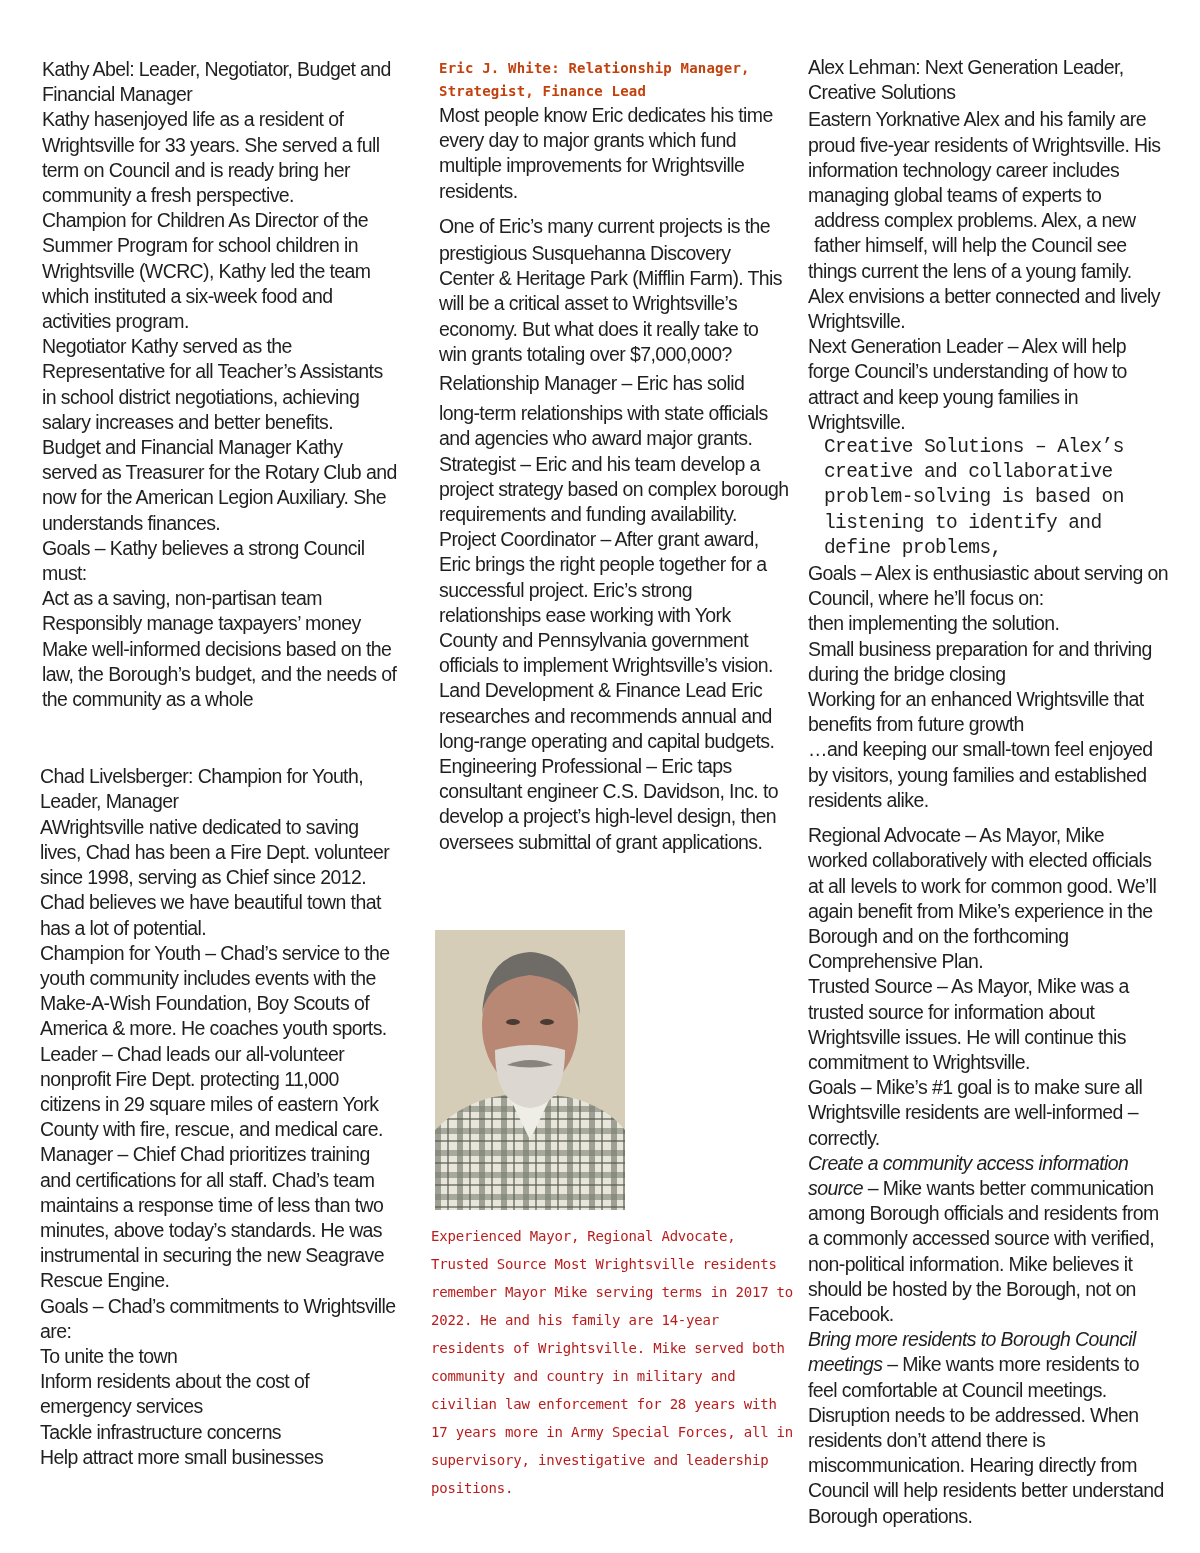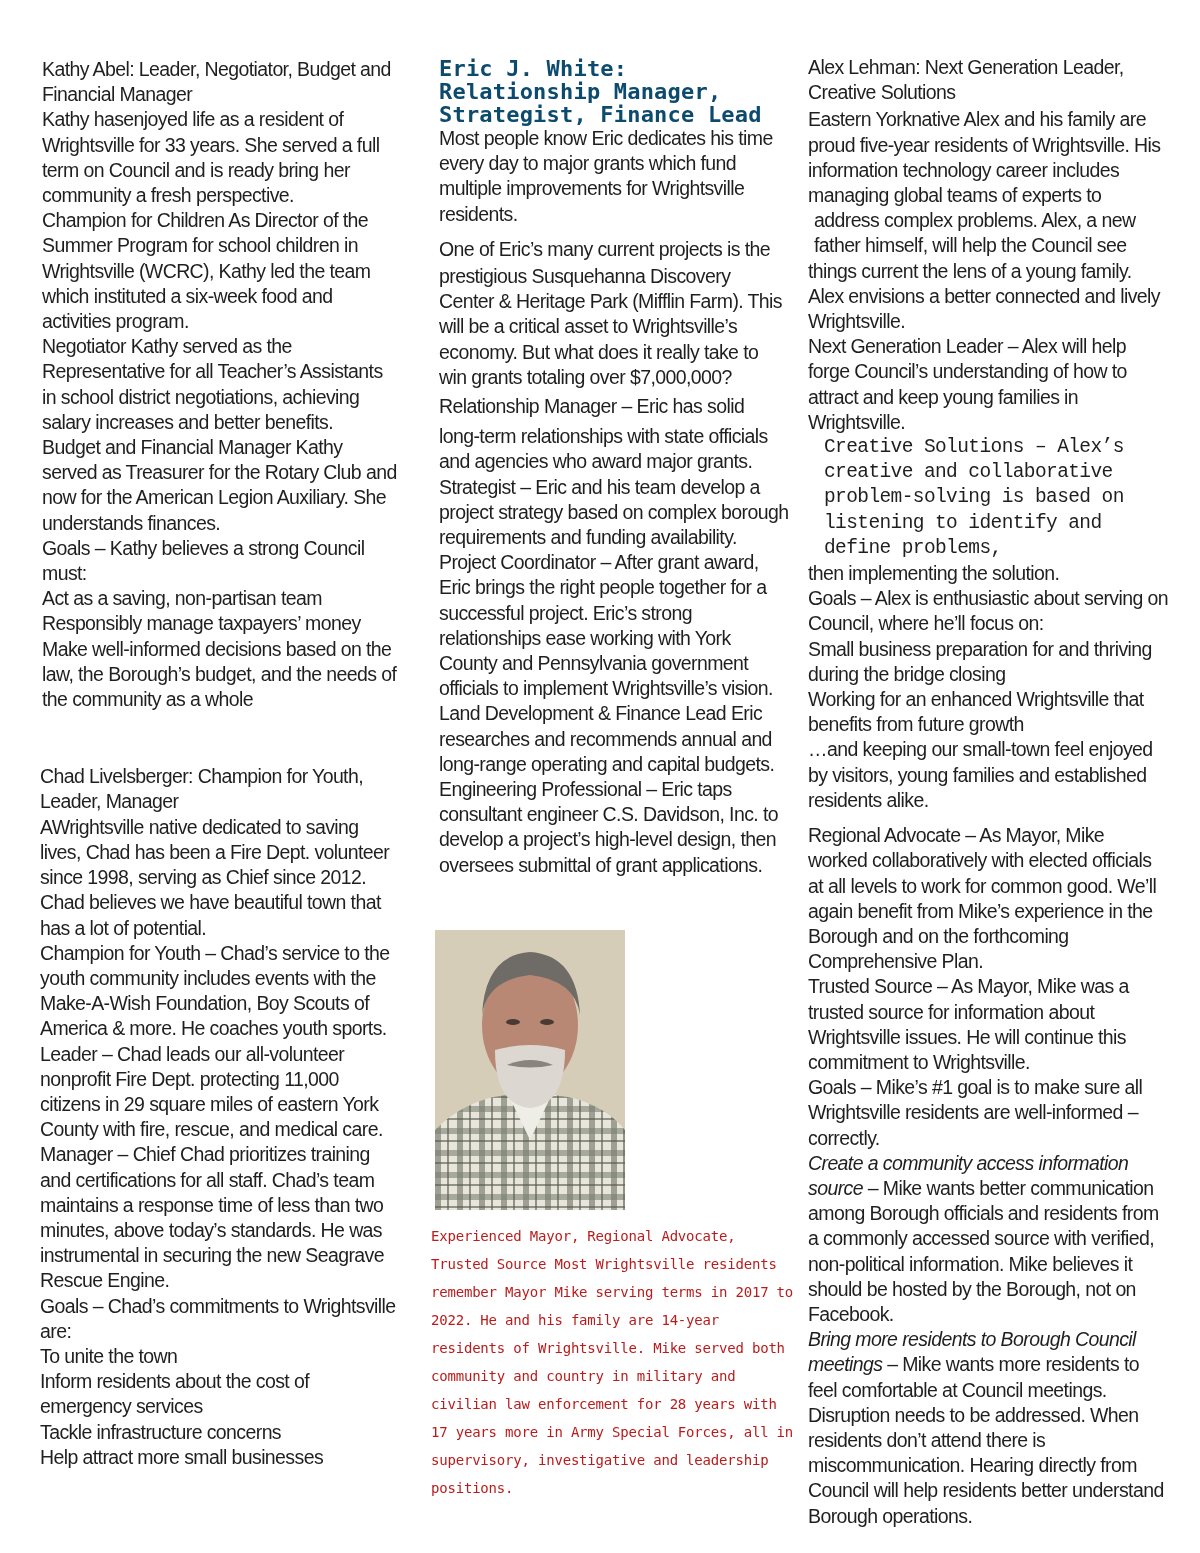--- a/index.html
+++ b/index.html
@@ -3,21 +3,21 @@
 <meta charset="utf-8">
 <style>
   html, body { margin: 0; padding: 0; background: #ffffff; }
   body { width: 1200px; height: 1553px; position: relative; overflow: hidden; color: #1f1f1f; }
   .col { position: absolute; font-family: "Liberation Sans", sans-serif; font-size: 19.5px; line-height: 25.2px; letter-spacing: -0.6px; }
   .col p { margin: 0; }
   .col1 { left: 42px; top: 57px; width: 356px; }
   .col2 { left: 439px; top: 57px; width: 350px; }
   .col3 { left: 808px; top: 55px; width: 360px; }
   .mono { font-family: "DejaVu Sans Mono", monospace; letter-spacing: 0.2px; }
-  .head-mono { font-size: 22px; line-height: 23px; font-weight: bold; color: #0c4a6e; }
+  .head-mono { font-size: 14px; line-height: 23px; font-weight: bold; color: #c2410c; }
   .gap-sm { height: 10px; }
   .gap-lg { height: 52px; }
   .indent { padding-left: 6px; }
   .indent2 { padding-left: 16px; font-family: Liberation Mono, monospace; }
   em { font-style: italic; }
   .photo { position: absolute; left: 435px; top: 930px; width: 190px; height: 280px; background: #d9d1c0; overflow: hidden; }
   .mayor { position: absolute; left: 431px; top: 1222px; width: 370px; font-family: "DejaVu Sans Mono", monospace; font-size: 14px; line-height: 28px; color: #b91c1c; letter-spacing: -0.2px; }
 </style>
 </head>
 <body>
@@ -93,22 +93,22 @@
 </div>
 
 <div class="col col3">
   <section>
     <p style="margin-bottom:2px">Alex Lehman: Next Generation Leader, Creative Solutions</p>
     <p>Eastern Yorknative Alex and his family are proud five-year residents of Wrightsville. His information technology career includes managing global teams of experts to</p>
     <p class="indent">address complex problems. Alex, a new father himself, will help the Council see</p>
     <p>things current the lens of a young family. Alex envisions a better connected and lively Wrightsville.</p>
     <p>Next Generation Leader – Alex will help forge Council’s understanding of how to attract and keep young families in Wrightsville.</p>
     <p class="indent2">Creative Solutions – Alex’s creative and collaborative problem-solving is based on listening to identify and define problems,</p>
+    <p>Goals – Alex is enthusiastic about serving on Council, where he’ll focus on:</p>
     <p>then implementing the solution.</p>
-    <p>Goals – Alex is enthusiastic about serving on Council, where he’ll focus on:</p>
     <p>Small business preparation for and thriving during the bridge closing</p>
     <p>Working for an enhanced Wrightsville that benefits from future growth</p>
     <p>…and keeping our small-town feel enjoyed by visitors, young families and established residents alike.</p>
   </section>
   <div class="gap-sm"></div>
   <section>
     <p>Regional Advocate – As Mayor, Mike worked collaboratively with elected officials at all levels to work for common good. We’ll again benefit from Mike’s experience in the Borough and on the forthcoming Comprehensive Plan.</p>
     <p>Trusted Source – As Mayor, Mike was a trusted source for information about Wrightsville issues. He will continue this commitment to Wrightsville.</p>
     <p>Goals – Mike’s #1 goal is to make sure all Wrightsville residents are well-informed – correctly.</p>
     <p><em>Create a community access information source</em><span> – Mike wants better communication among Borough officials and residents from a commonly accessed source with verified, non-political information. Mike believes it should be hosted by the Borough, not on Facebook.</span></p>

